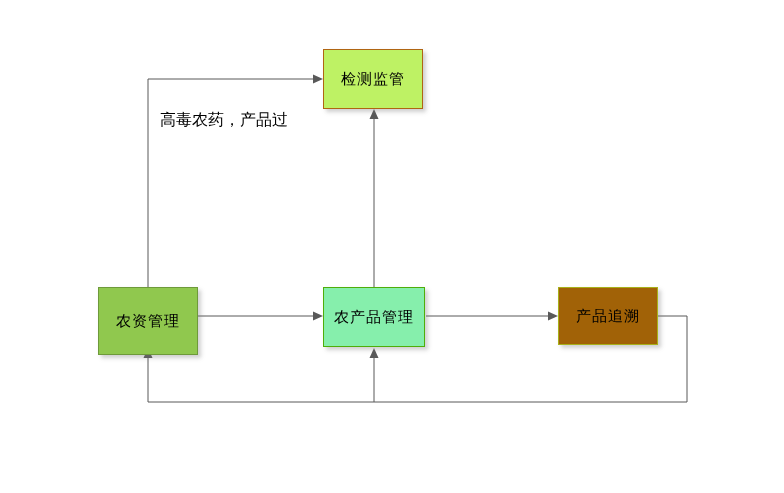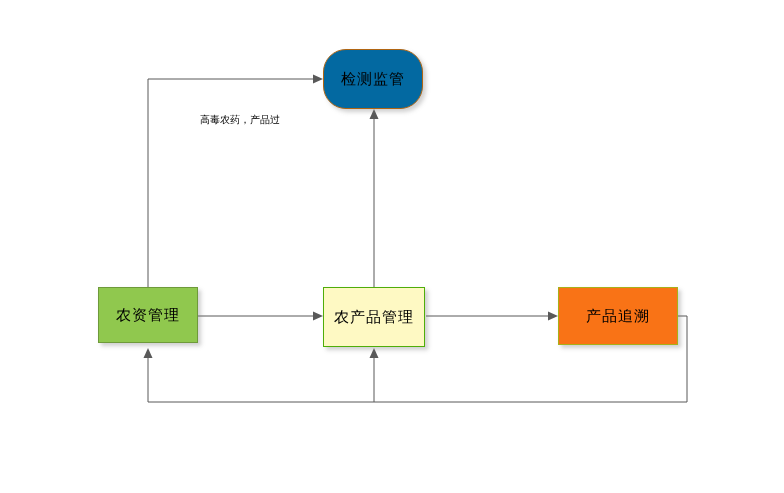--- a/index.html
+++ b/index.html
@@ -33,23 +33,22 @@
   }
   .node-label {
     font-size: 15px;
     color: #000000;
     letter-spacing: 1px;
     white-space: nowrap;
   }
   .note {
     position: absolute;
     color: #000000;
-    font-size: 10px;
+    font-size: 16px;
     text-align: center;
-    margin-left: 20px;
   }
   .note div {
     white-space: nowrap;
   }
   #note-left { left: 160px; top: 110px; width: 120px; line-height: 20px; }
   #note-right { left: 401px; top: 119px; width: 50px; line-height: 17.5px; }
 </style>
 </head>
 <body>
 
@@ -81,33 +80,33 @@
       <polyline points="658,316 687,316 687,402 148,402 148,357" fill="none" stroke-width="1" stroke="#595959"></polyline>
       <polygon points="148,348 143.5,358 152.5,358" fill="#595959"></polygon>
     </g>
 
     <g>
       <polyline points="374,402 374,357" fill="none" stroke-width="1" stroke="#595959"></polyline>
       <polygon points="374,348 369.5,358 378.5,358" fill="#595959"></polygon>
     </g>
   </svg>
 
-  <div class="node" style="left: 323px; top: 49px; width: 100px; height: 60px; background-color: #0369a1; border-color: rgb(176, 101, 18); border-radius: 23px;">
+  <div class="node" style="left: 323px; top: 49px; width: 100px; height: 60px; background-color: #bef264; border-color: rgb(176, 101, 18);">
     <span class="node-label">检测监管</span>
   </div>
 
-  <div class="node" style="left: 98px; top: 287px; width: 100px; height: 56px; background-color: rgb(144, 200, 78); border-color: rgb(110, 154, 58);">
+  <div class="node" style="left: 98px; top: 287px; width: 100px; height: 68px; background-color: rgb(144, 200, 78); border-color: rgb(110, 154, 58);">
     <span class="node-label">农资管理</span>
   </div>
 
-  <div class="node" style="left: 323px; top: 287px; width: 102px; height: 60px; background-color: #fef9c3; border-color: rgb(79, 173, 9);">
+  <div class="node" style="left: 323px; top: 287px; width: 102px; height: 60px; background-color: #86efac; border-color: rgb(79, 173, 9);">
     <span class="node-label">农产品管理</span>
   </div>
 
-  <div class="node" style="left: 558px; top: 287px; width: 120px; height: 58px; background-color: #f97316; border-color: rgb(168, 176, 25);">
+  <div class="node" style="left: 558px; top: 287px; width: 100px; height: 58px; background-color: #a16207; border-color: rgb(168, 176, 25);">
     <span class="node-label">产品追溯</span>
   </div>
 
   <div class="note" id="note-left">
     <div>高毒农药，产品过</div>
   </div>
 
 
 </div>
 

